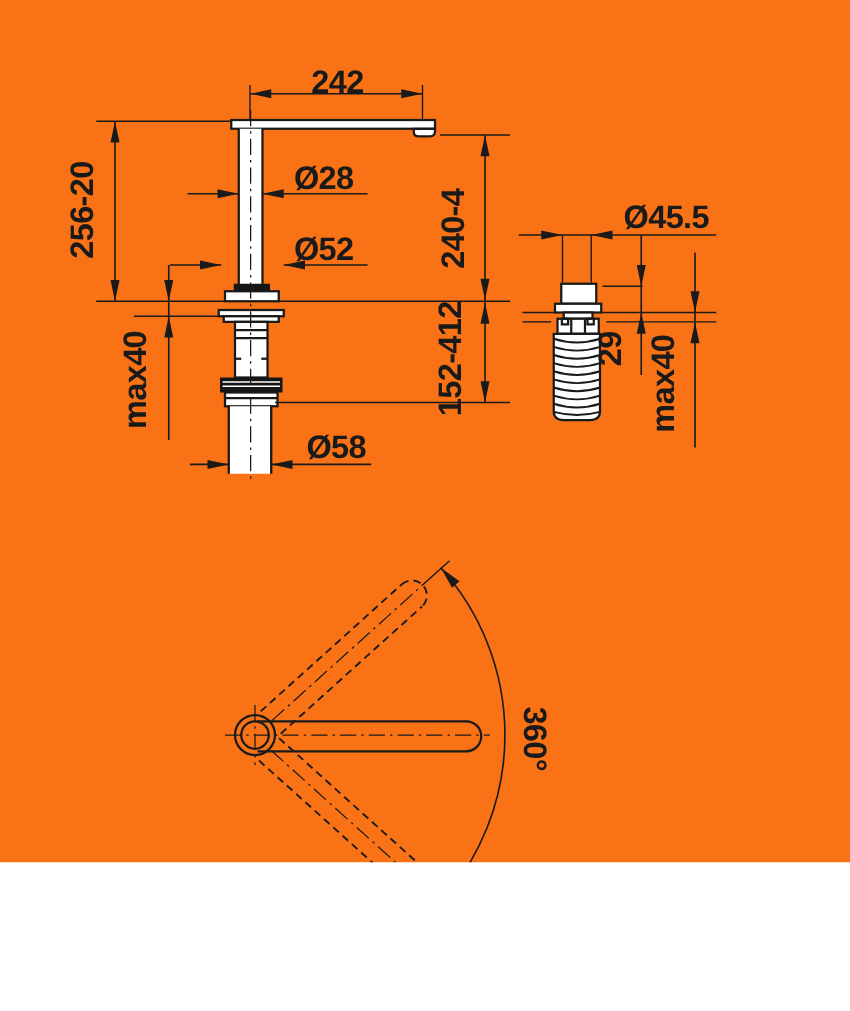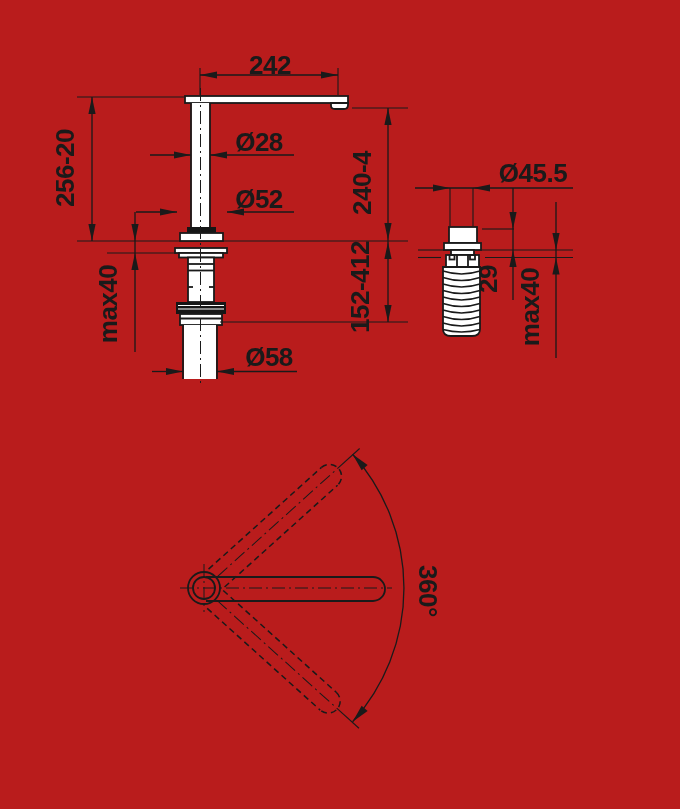--- a/index.html
+++ b/index.html
@@ -1,16 +1,16 @@
 <!DOCTYPE html>
 <html><head>
 <meta charset="utf-8">
 <style>
   html,body{margin:0;padding:0;background:#fff;}
-  .stage{position:relative;width:680px;height:809px;background:#b91c1c;overflow:hidden;
+  .stage{position:relative;width:680px;height:690px;background:#f97316;overflow:hidden;
          font-family:"Liberation Sans", sans-serif;}
   svg{position:absolute;left:0;top:0;}
   
   .p  {stroke:#1a1a1a;stroke-width:1.8;fill:none;}
   .pf {stroke:#1a1a1a;stroke-width:1.8;fill:#ffffff;}
   .dk {fill:#161616;stroke:none;}
   .slit{stroke:#ffffff;stroke-width:1.2;fill:none;}
   
   .d  {stroke:#1a1a1a;stroke-width:1.3;fill:none;}
   .thin{stroke:#1a1a1a;stroke-width:1.1;fill:none;}

